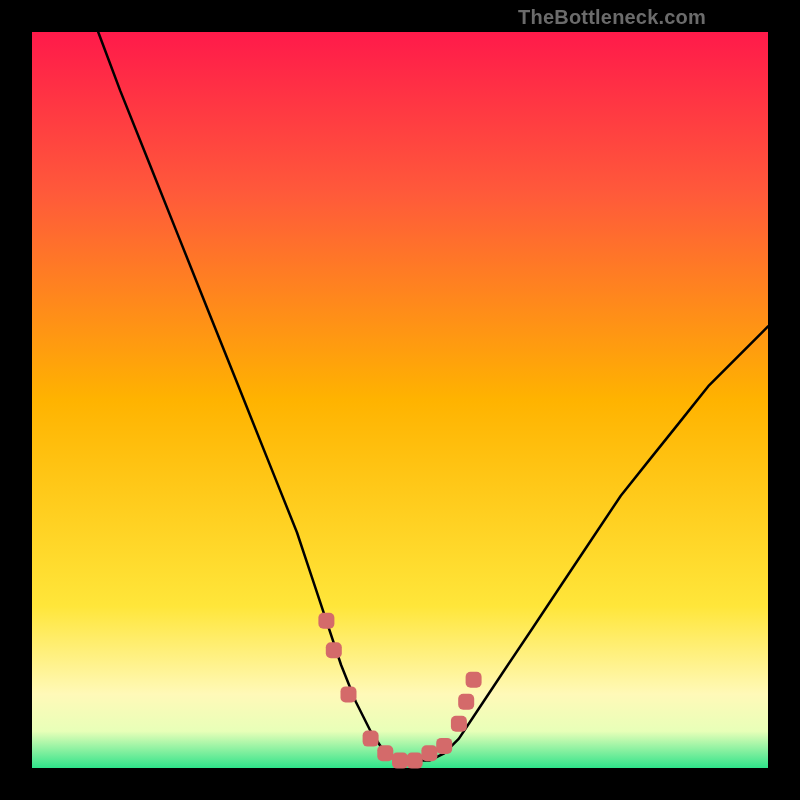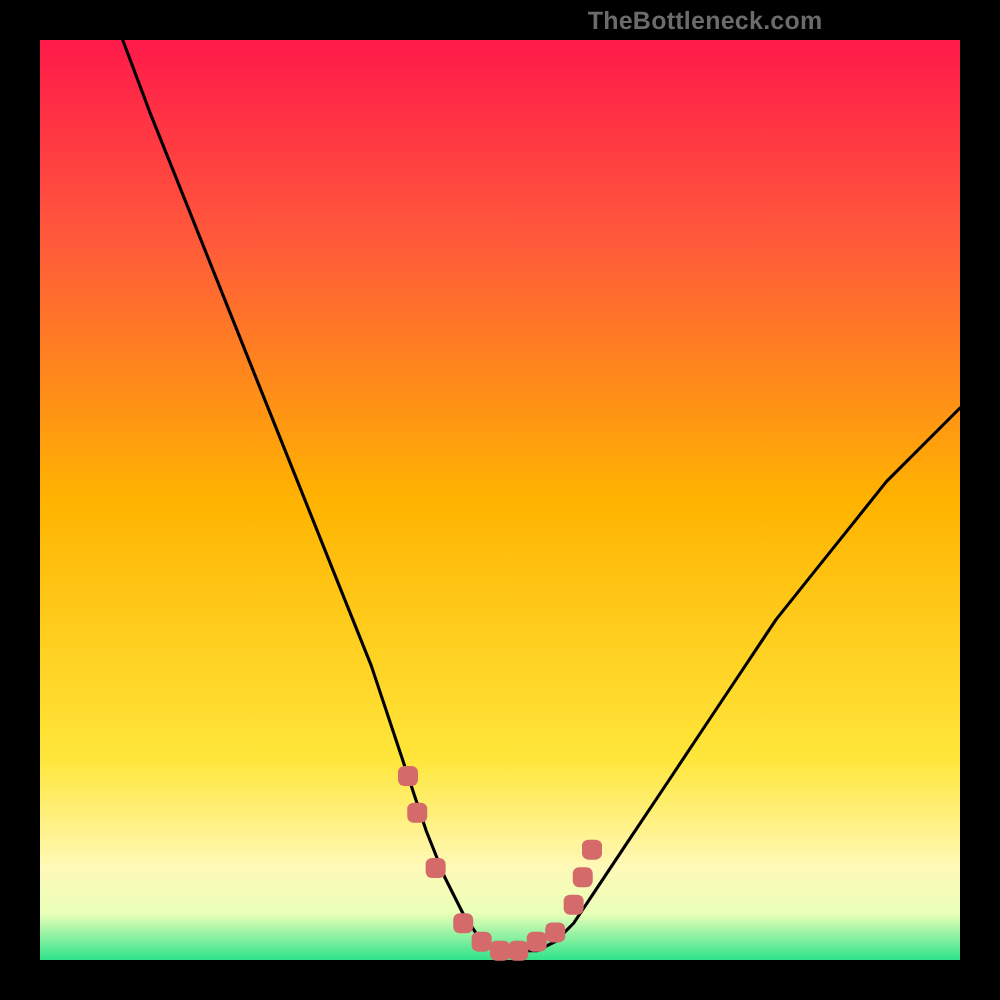--- a/index.html
+++ b/index.html
@@ -10,20 +10,21 @@
     background: #000;
     overflow: hidden;
     font-family: Arial, Helvetica, sans-serif;
   }
   .frame {
     position: absolute;
     left: 0; top: 0;
     width: 668px;
     height: 800px;
     background: #000;
+    padding-left: 48px;
   }
   .plot-area {
     position: absolute;
     left: 32px;
     top: 32px;
     width: 736px;
     height: 736px;
     
     background: linear-gradient(to bottom,
       var(--c-top) 0%,

